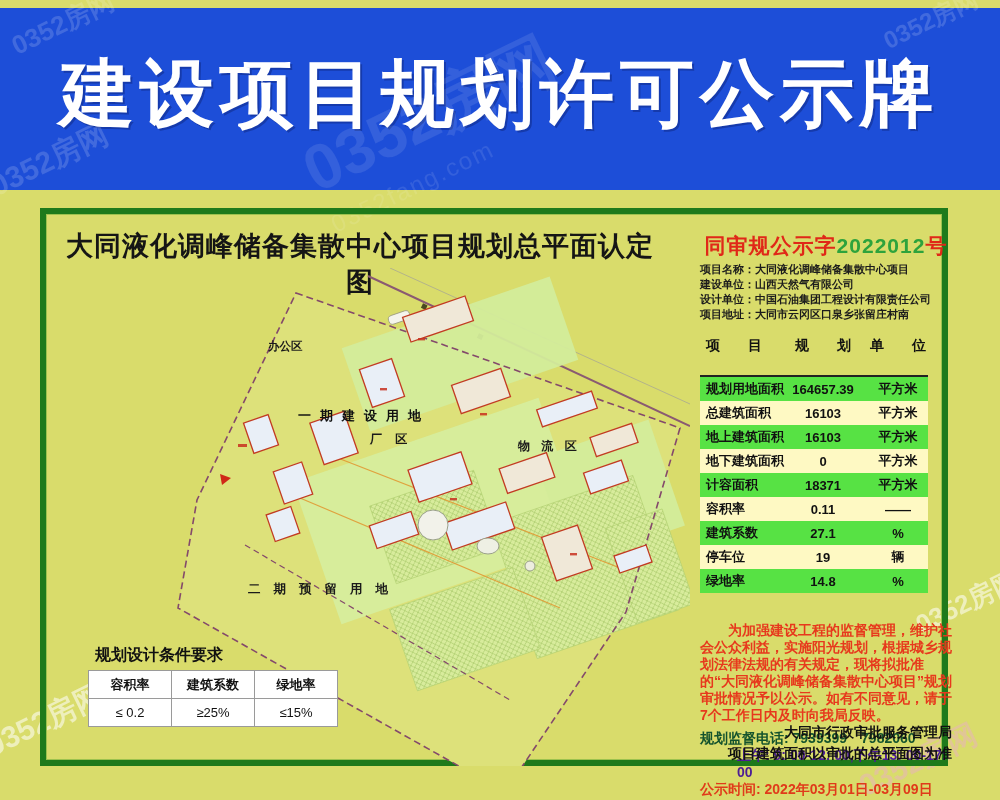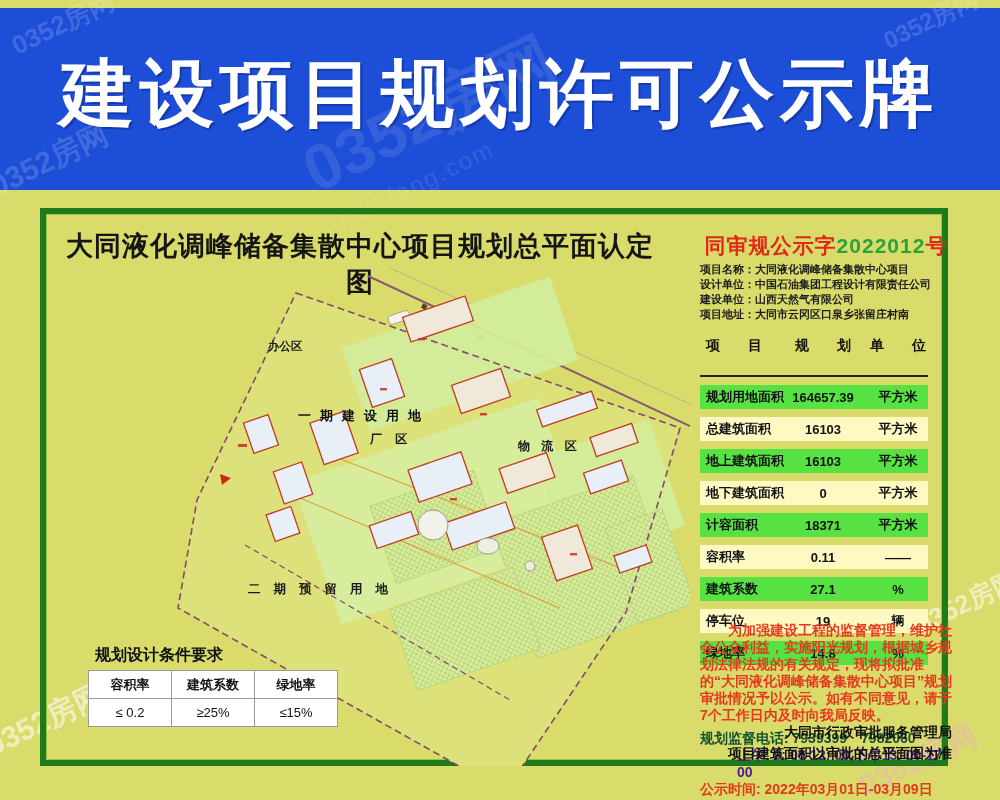--- a/index.html
+++ b/index.html
@@ -38,21 +38,21 @@
   .info{position:absolute;left:700px;top:262px;width:260px;}
   .info-line{font-size:11px;font-weight:bold;color:#1c1c1c;line-height:15px;white-space:nowrap;}
 
   .ptable{position:absolute;left:700px;top:334px;width:228px;}
   .ptable-header{display:grid;grid-template-columns:78px 90px 60px;
     font-size:14px;font-weight:bold;color:#111;border-bottom:2px solid #222;
     padding:3px 0 20px 0;}
   .ptable-header .c1{padding-left:6px;}
   .ptable-header .c2,.ptable-header .c3{text-align:center;}
   .prow{display:grid;grid-template-columns:78px 90px 60px;height:24px;align-items:center;
-    margin-top:8px;font-size:13px;font-weight:bold;color:#111;}
+    font-size:13px;font-weight:bold;color:#111;}
   .prow .c1{padding-left:6px;white-space:nowrap;}
   .prow .c2,.prow .c3{text-align:center;}
   .row-green{background:#57e244;}
   .row-aqua{background:#fef9c3;}
 
   .announce{position:absolute;left:700px;top:622px;width:252px;
     font-size:14px;font-weight:bold;line-height:17px;color:#e7391d;}
   .announce p{margin:0;text-indent:2em;}
   .ann-phone{color:#14532d;margin-top:6px;}
   .ann-hours{color:#4c1d95;margin-left:37px;}
@@ -172,22 +172,22 @@
     <text x="368" y="182" font-size="12" font-weight="600" fill="#1a1a1a" letter-spacing="4">物 流 区</text>
     <text x="98" y="325" font-size="12.5" font-weight="600" fill="#1a1a1a" letter-spacing="13">二期预留用地</text>
   </svg>
 
   <div class="notice-number">
     <span class="red">同审规公示字</span><span class="grn">2022012</span><span class="red">号</span>
   </div>
 
   <div class="info">
     <div class="info-line">项目名称：大同液化调峰储备集散中心项目</div>
+    <div class="info-line">建设单位：山西天然气有限公司</div>
     <div class="info-line">设计单位：中国石油集团工程设计有限责任公司</div>
-    <div class="info-line">建设单位：山西天然气有限公司</div>
     <div class="info-line">项目地址：大同市云冈区口泉乡张留庄村南</div>
   </div>
 
   <div class="ptable">
     <div class="ptable-header">
       <div class="c1">项　　目</div>
       <div class="c2">规　　划</div>
       <div class="c3">单　　位</div>
     </div>
     <div class="prow row-green">

